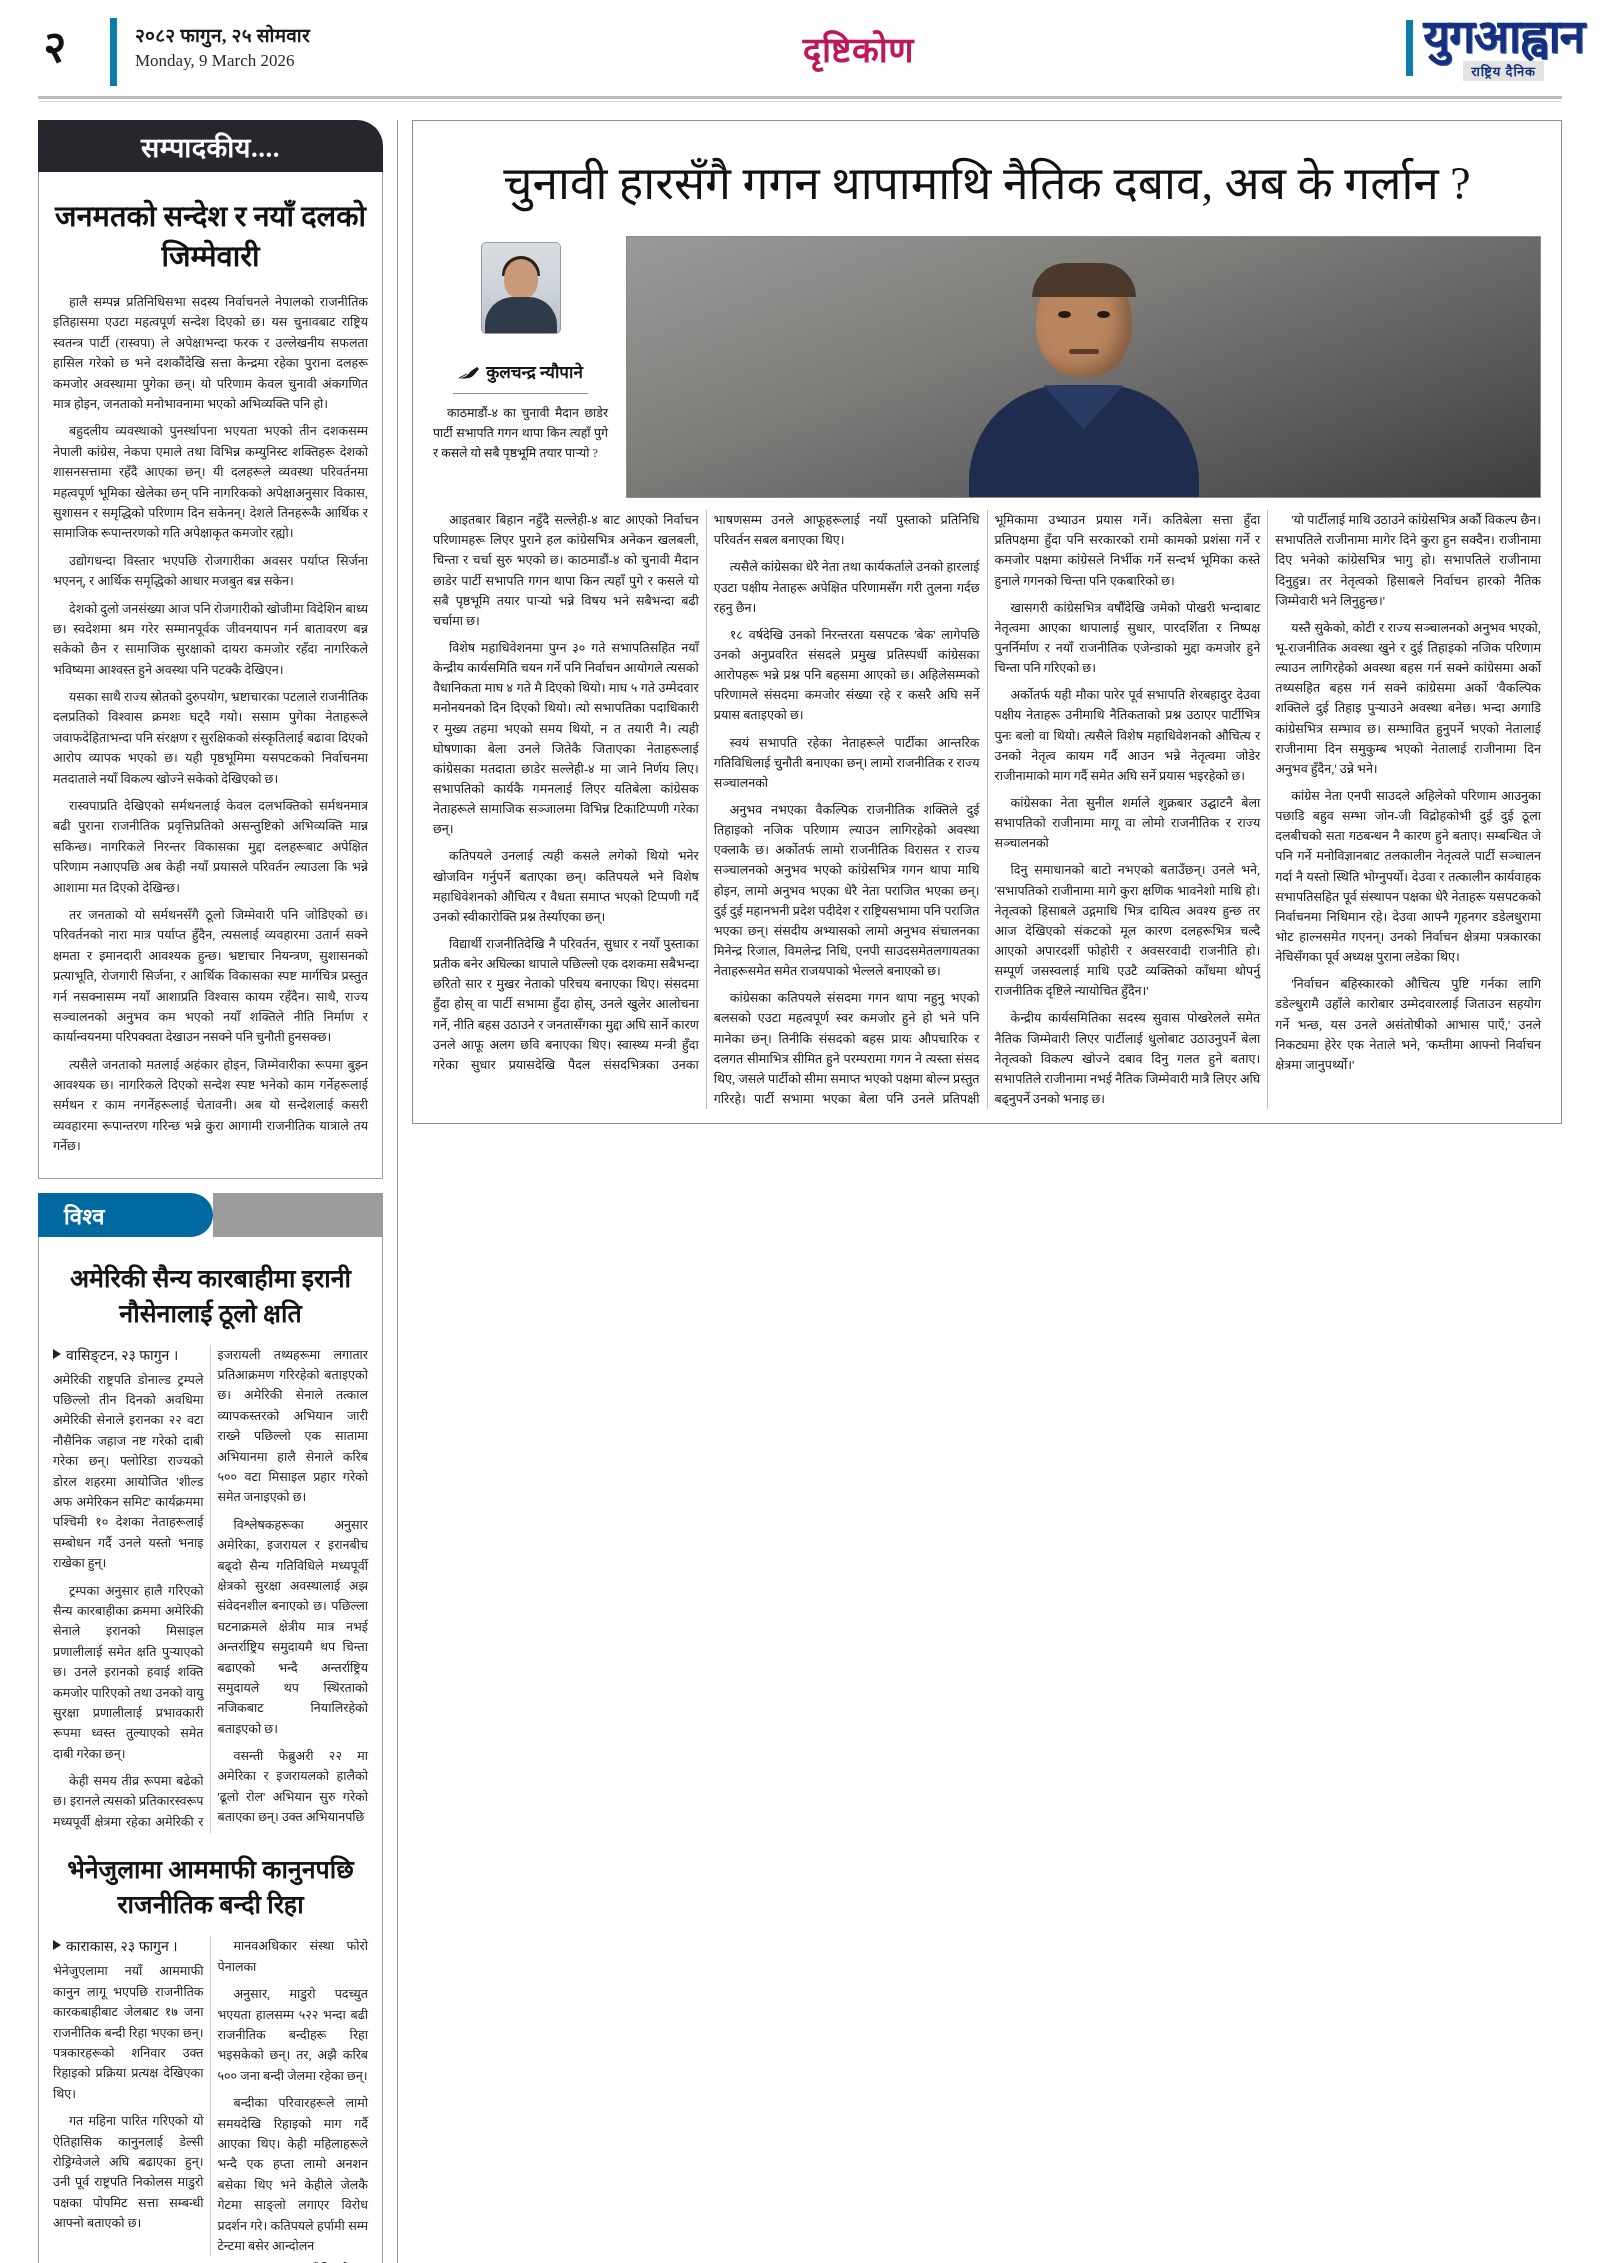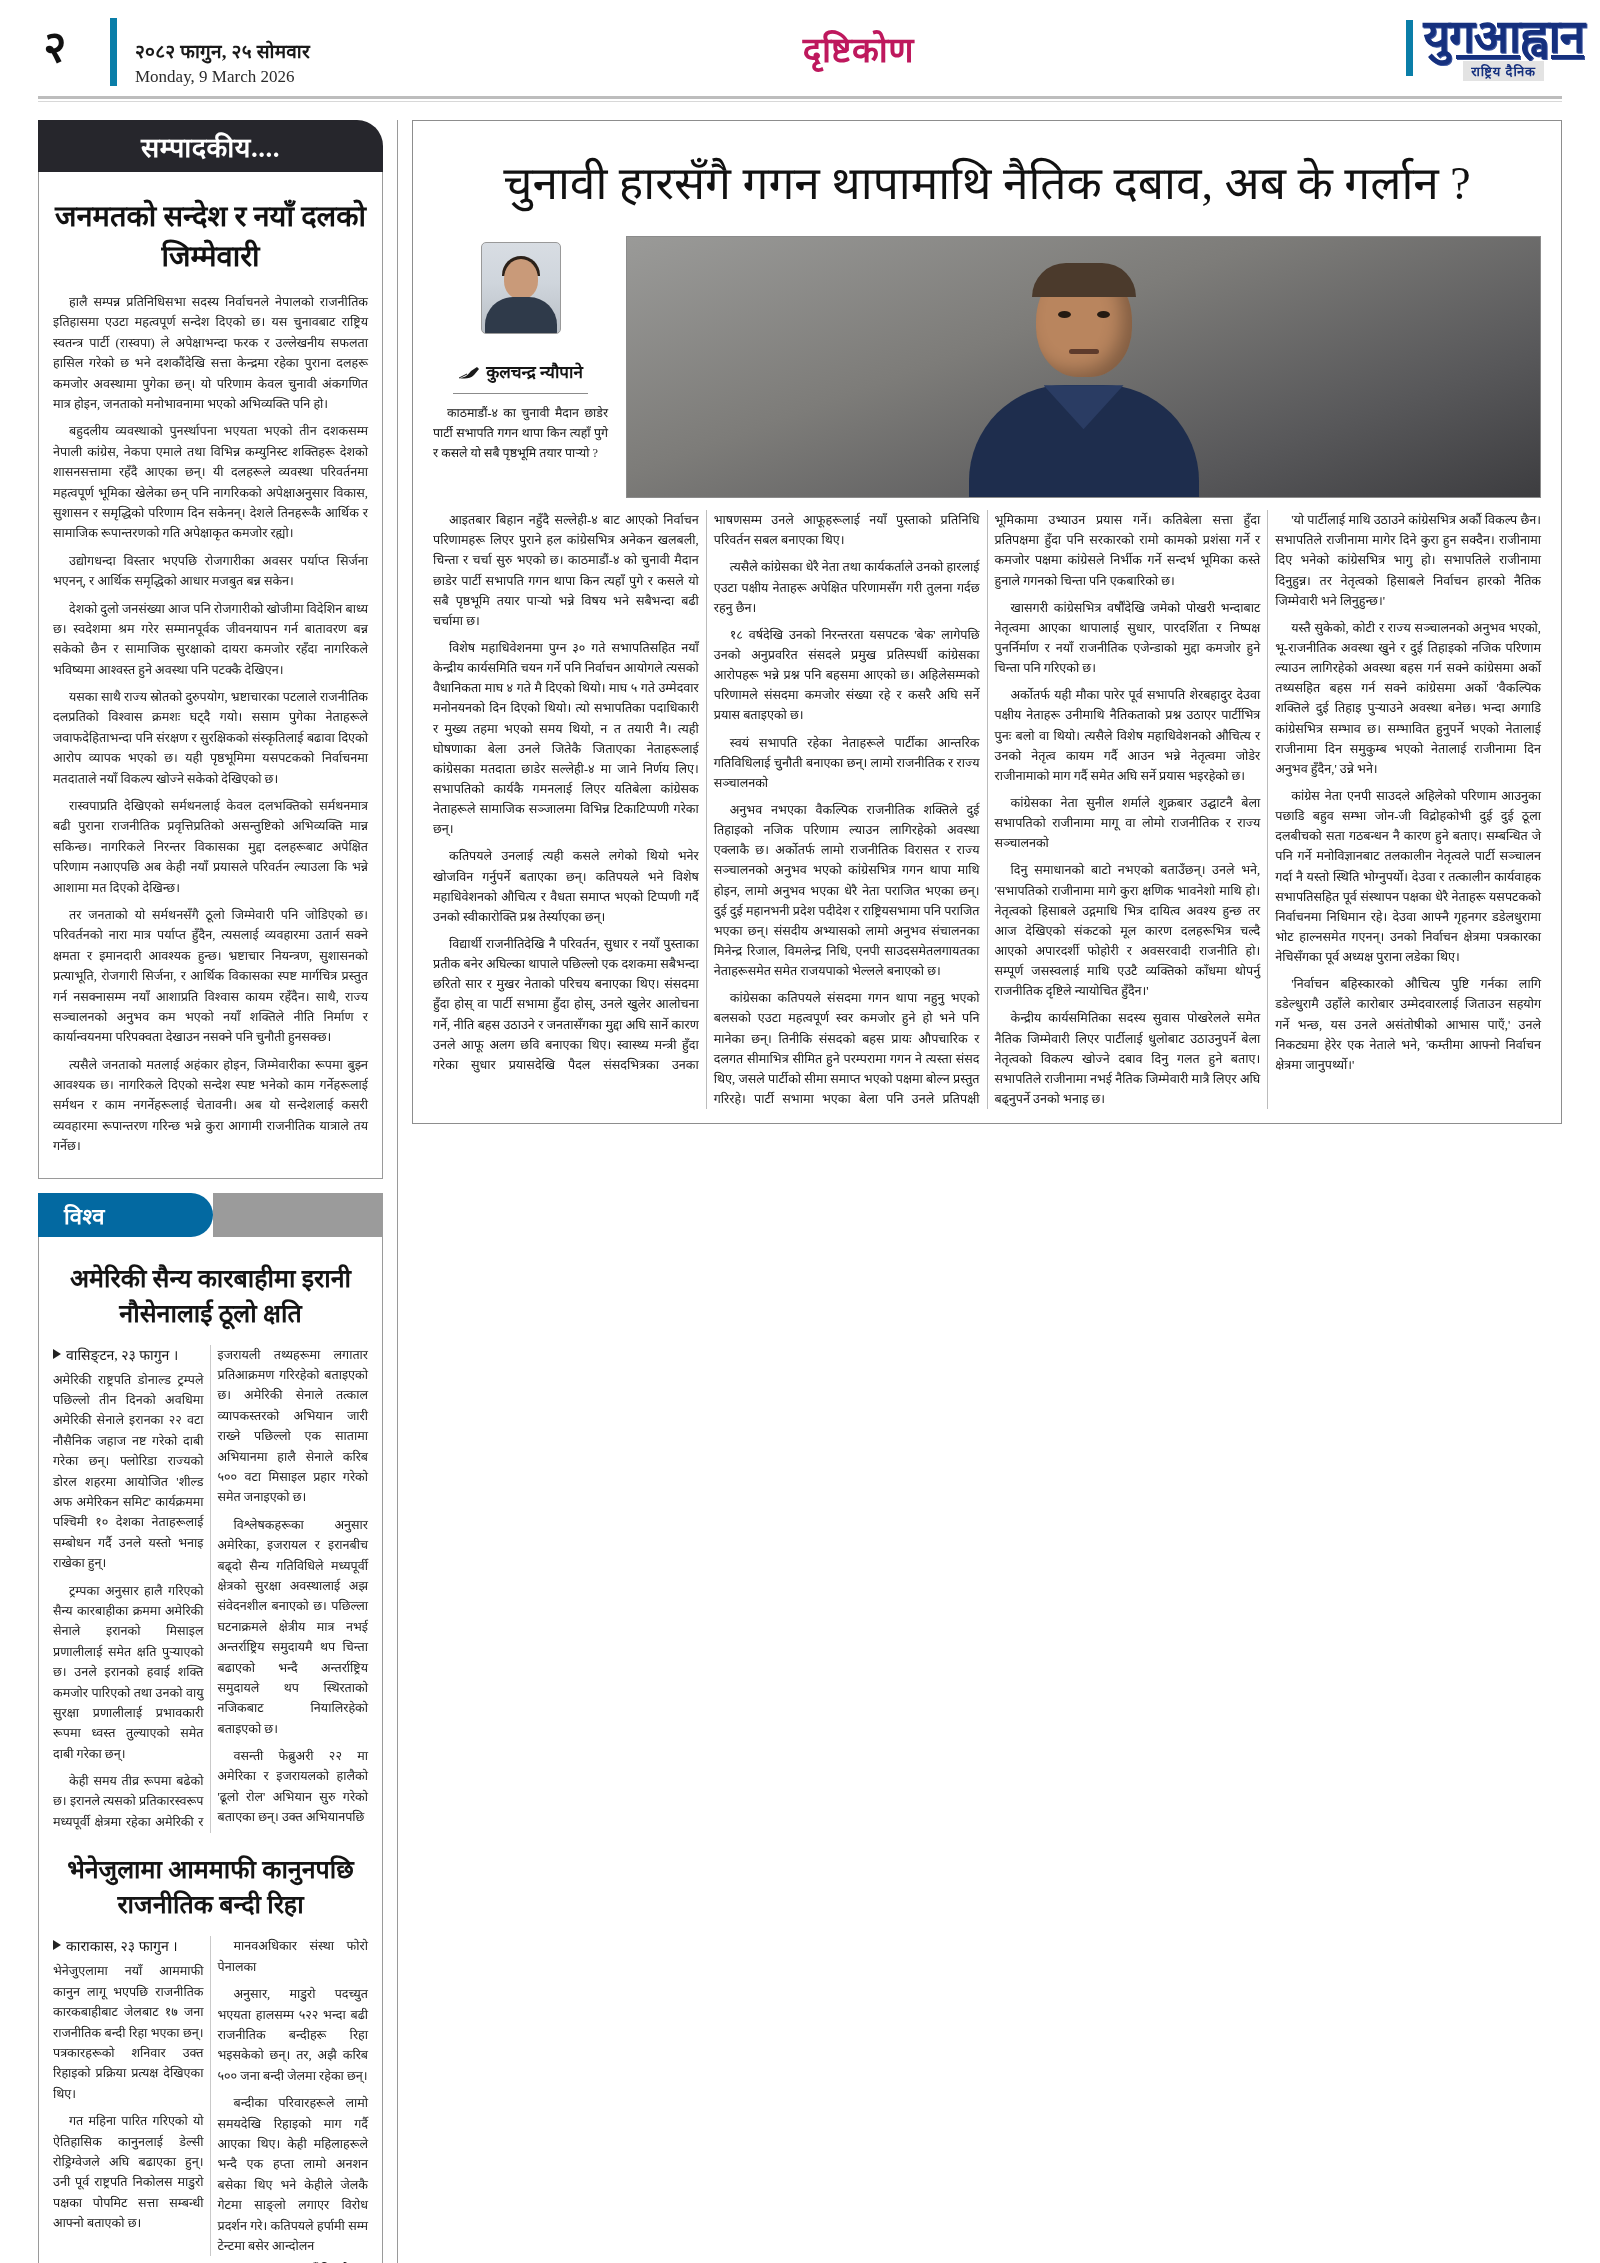--- a/index.html
+++ b/index.html
@@ -10,37 +10,36 @@
     color:#151515;
     -webkit-font-smoothing:antialiased;
   }
   .page { position:relative; width:1600px; height:2263px; background:#fff; overflow:hidden; }
 
   
   .masthead { position:relative; height:96px; display:flex; align-items:stretch; }
   .pageno-box { width:110px; display:flex; align-items:center; justify-content:center; }
   .pageno { font-size:44px; font-weight:700; color:#111; line-height:1; }
   .blue-rule { width:7px; background:#0a7ea8; margin:18px 0 10px 0; }
-  .datestack { padding:38px 0 0 18px; width:430px; }
+  .datestack { padding:22px 0 0 18px; width:430px; }
   .datestack .np { font-size:19px; font-weight:700; color:#1a1a1a; letter-spacing:.2px; }
   .datestack .en { font-size:17px; color:#2b2b2b; margin-top:3px; }
   .mast-band {
     position:absolute; left:105px; right:105px; top:18px; bottom:14px;
     background:linear-gradient(90deg,#fce4db 0%,#fbe7df 35%,#fdf2ee 62%,#ffffff 100%);
     z-index:-1;
   }
   .section-word { flex:1; display:flex; align-items:center; justify-content:center; }
   .section-word span { font-size:35px; font-weight:700; color:#be185d; letter-spacing:.5px; }
   .logo-wrap { width:430px; display:flex; align-items:center; justify-content:flex-end; padding-right:16px; position:relative; }
   .logo-bar { width:7px; height:56px; background:#0a7ea8; margin-right:10px; }
   .logo-text { text-align:center; }
   .logo-main {
     font-size:46px; font-weight:700; color:#15307e; letter-spacing:-1px; line-height:.95;
     text-shadow:1px 1px 0 #3c56a0;
-    text-decoration:underline;
   }
   .logo-sub {
     background:#e3e3e3; color:#15307e; font-size:13px; font-weight:700;
     padding:1px 8px; display:inline-block; margin-top:2px; letter-spacing:1px;
   }
   .mast-line { height:3px; background:#bdbdbd; margin:0 38px; }
   .mast-line2 { height:1px; background:#d8d8d8; margin:2px 38px 0; }
 
   
   .body-wrap { display:flex; padding:18px 38px 0 38px; gap:0; }

